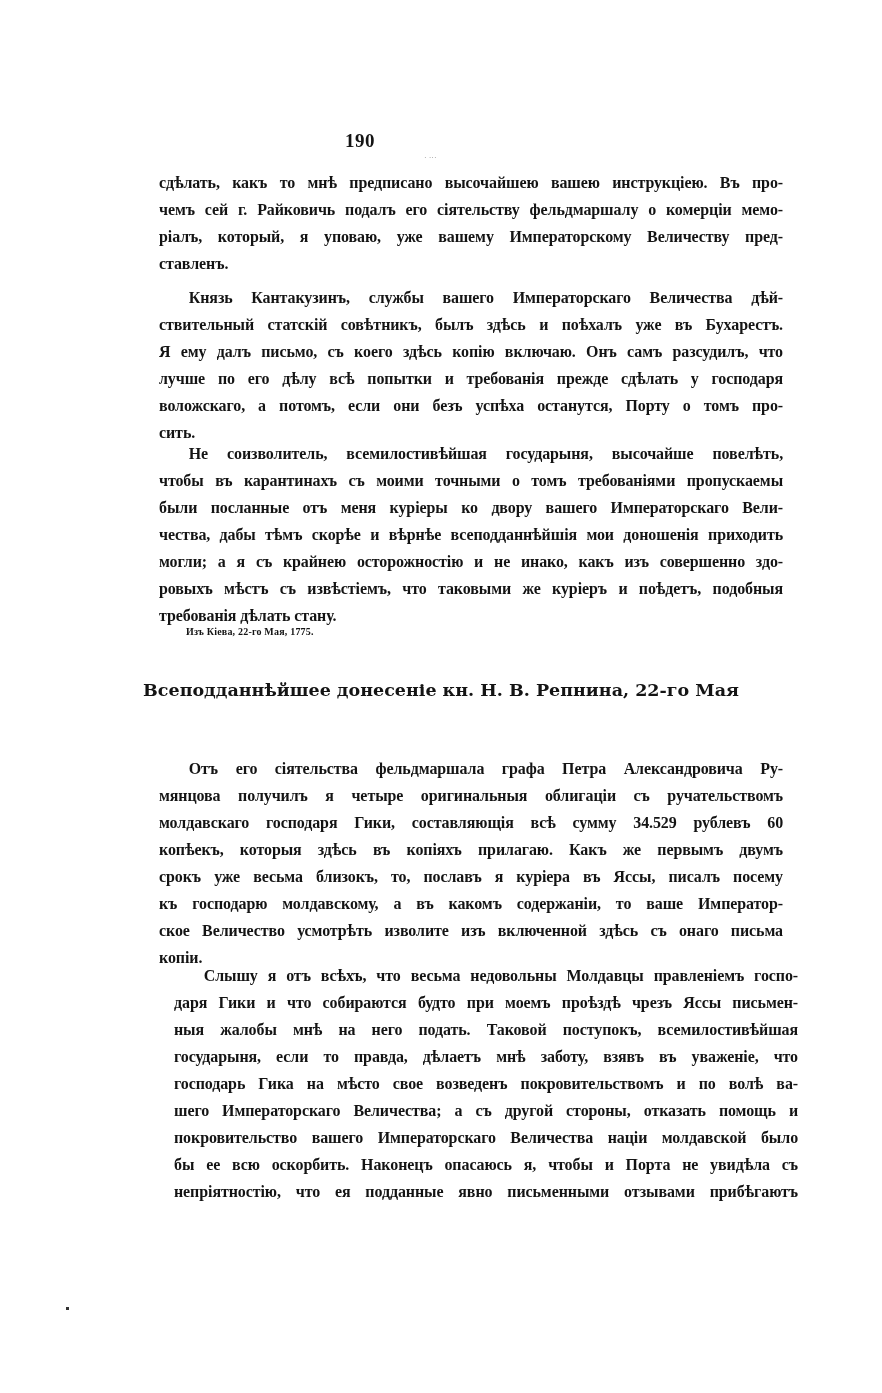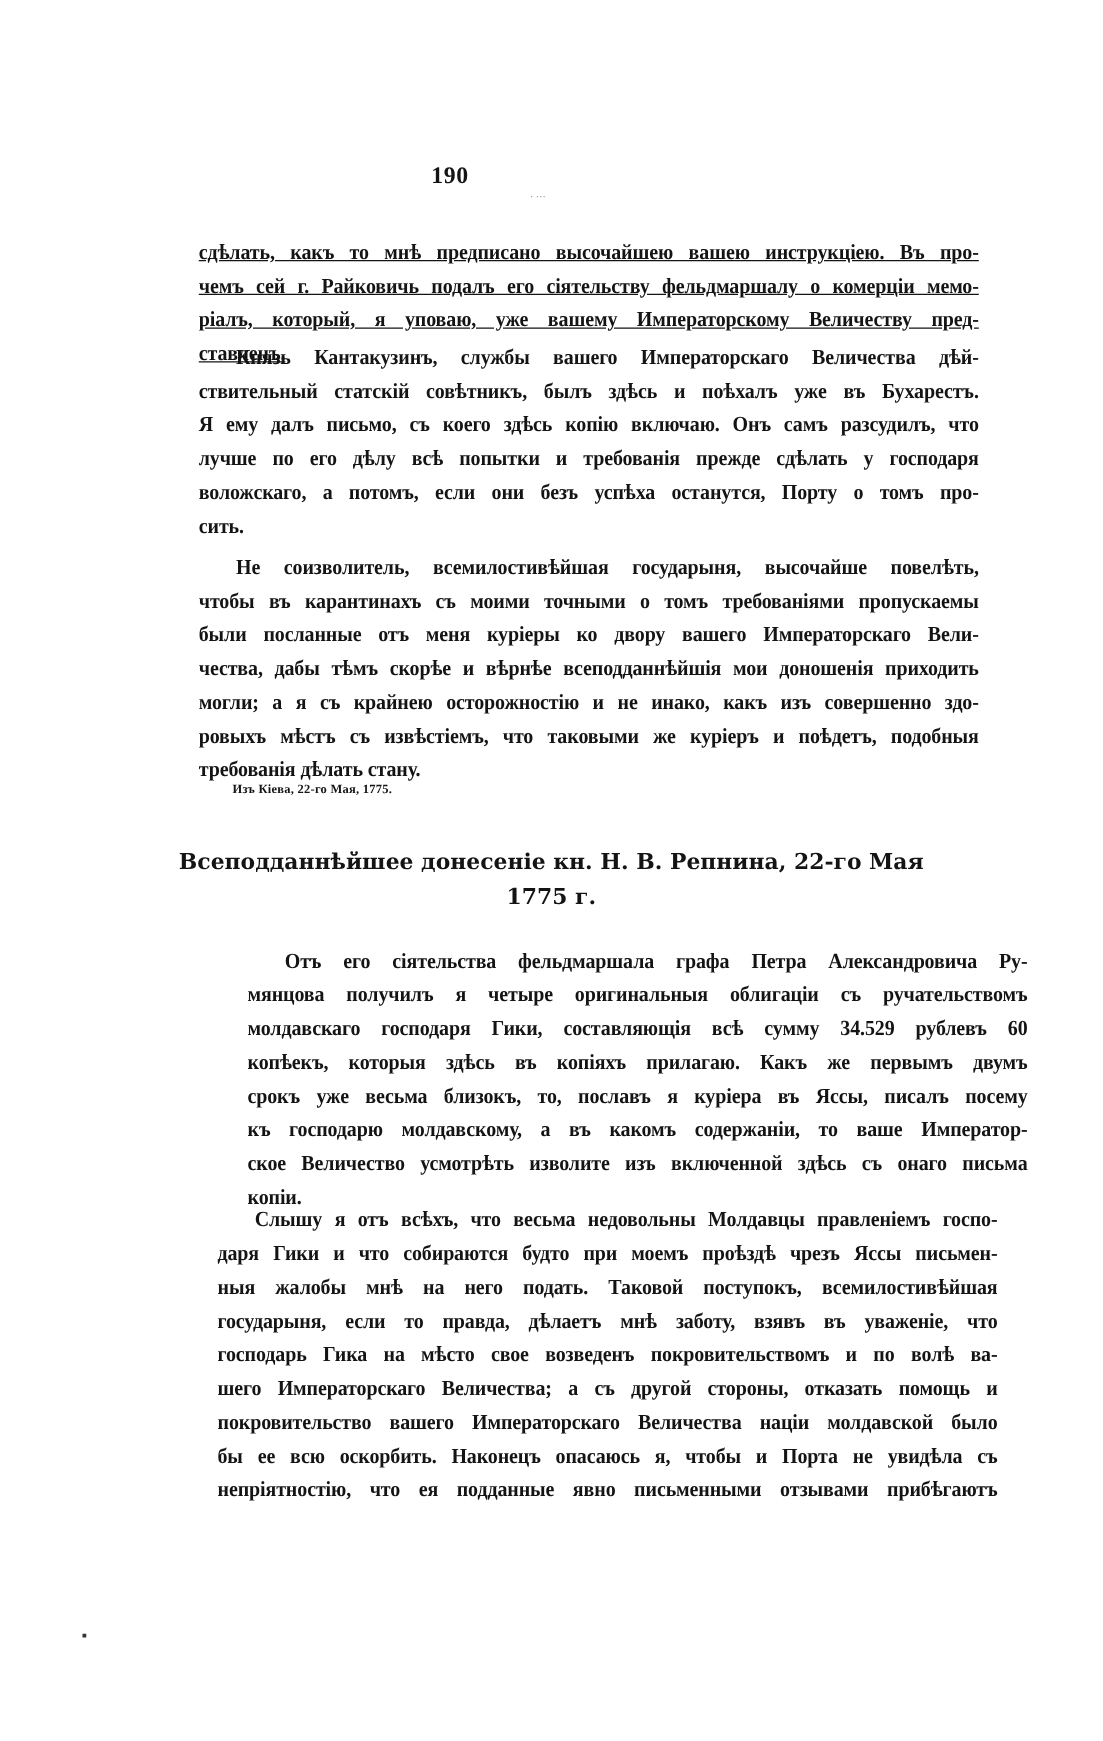--- a/index.html
+++ b/index.html
@@ -91,28 +91,28 @@
       height: 3px;
       background: #333;
     }
   </style>
 </head>
 <body>
 
 <div class="page-number">190</div>
 <div class="page-number-dots">·     ···</div>
 
-<div class="text-block" style="top:188px;text-decoration:underline;">
+<div class="text-block" style="top:169px;">
   <span class="line">сдѣлать, какъ то мнѣ предписано высочайшею вашею инструкціею. Въ про-</span>
   <span class="line">чемъ сей г. Райковичь подалъ его сіятельству фельдмаршалу о комерціи мемо-</span>
   <span class="line">ріалъ, который, я уповаю, уже вашему Императорскому Величеству пред-</span>
   <span class="line last">ставленъ.</span>
 </div>
 
-<div class="text-block" style="top:272px;">
+<div class="text-block" style="top:284px;">
   <span class="line indent">Князь Кантакузинъ, службы вашего Императорскаго Величества дѣй-</span>
   <span class="line">ствительный статскій совѣтникъ, былъ здѣсь и поѣхалъ уже въ Бухарестъ.</span>
   <span class="line">Я ему далъ письмо, съ коего здѣсь копію включаю. Онъ самъ разсудилъ, что</span>
   <span class="line">лучше по его дѣлу всѣ попытки и требованія прежде сдѣлать у господаря</span>
   <span class="line">воложскаго, а потомъ, если они безъ успѣха останутся, Порту о томъ про-</span>
   <span class="line last">сить.</span>
 </div>
 
 <div class="text-block" style="top:440px;font-family:Liberation Serif, serif;">
   <span class="line indent">Не соизволитель, всемилостивѣйшая государыня, высочайше повелѣть,</span>
@@ -121,24 +121,23 @@
   <span class="line">чества, дабы тѣмъ скорѣе и вѣрнѣе всеподданнѣйшія мои доношенія приходить</span>
   <span class="line">могли; а я съ крайнею осторожностію и не инако, какъ изъ совершенно здо-</span>
   <span class="line">ровыхъ мѣстъ съ извѣстіемъ, что таковыми же куріеръ и поѣдетъ, подобныя</span>
   <span class="line last">требованія дѣлать стану.</span>
 </div>
 
 <div class="sig">Изъ Кіева, 22-го Мая, 1775.</div>
 
 <div class="heading">
   <span class="h-line">Всеподданнѣйшее донесеніе кн. Н. В. Репнина, 22-го Мая</span>
-  <span class="h-line">1775 г.</span>
 </div>
 
-<div class="text-block" style="top:755px;margin-left:39px;">
+<div class="text-block" style="top:755px;">
   <span class="line indent">Отъ его сіятельства фельдмаршала графа Петра Александровича Ру-</span>
   <span class="line">мянцова получилъ я четыре оригинальныя облигаціи съ ручательствомъ</span>
   <span class="line">молдавскаго господаря Гики, составляющія всѣ сумму 34.529 рублевъ 60</span>
   <span class="line">копѣекъ, которыя здѣсь въ копіяхъ прилагаю. Какъ же первымъ двумъ</span>
   <span class="line">срокъ уже весьма близокъ, то, пославъ я куріера въ Яссы, писалъ посему</span>
   <span class="line">къ господарю молдавскому, а въ какомъ содержаніи, то ваше Император-</span>
   <span class="line">ское Величество усмотрѣть изволите изъ включенной здѣсь съ онаго письма</span>
   <span class="line last">копіи.</span>
 </div>
 

